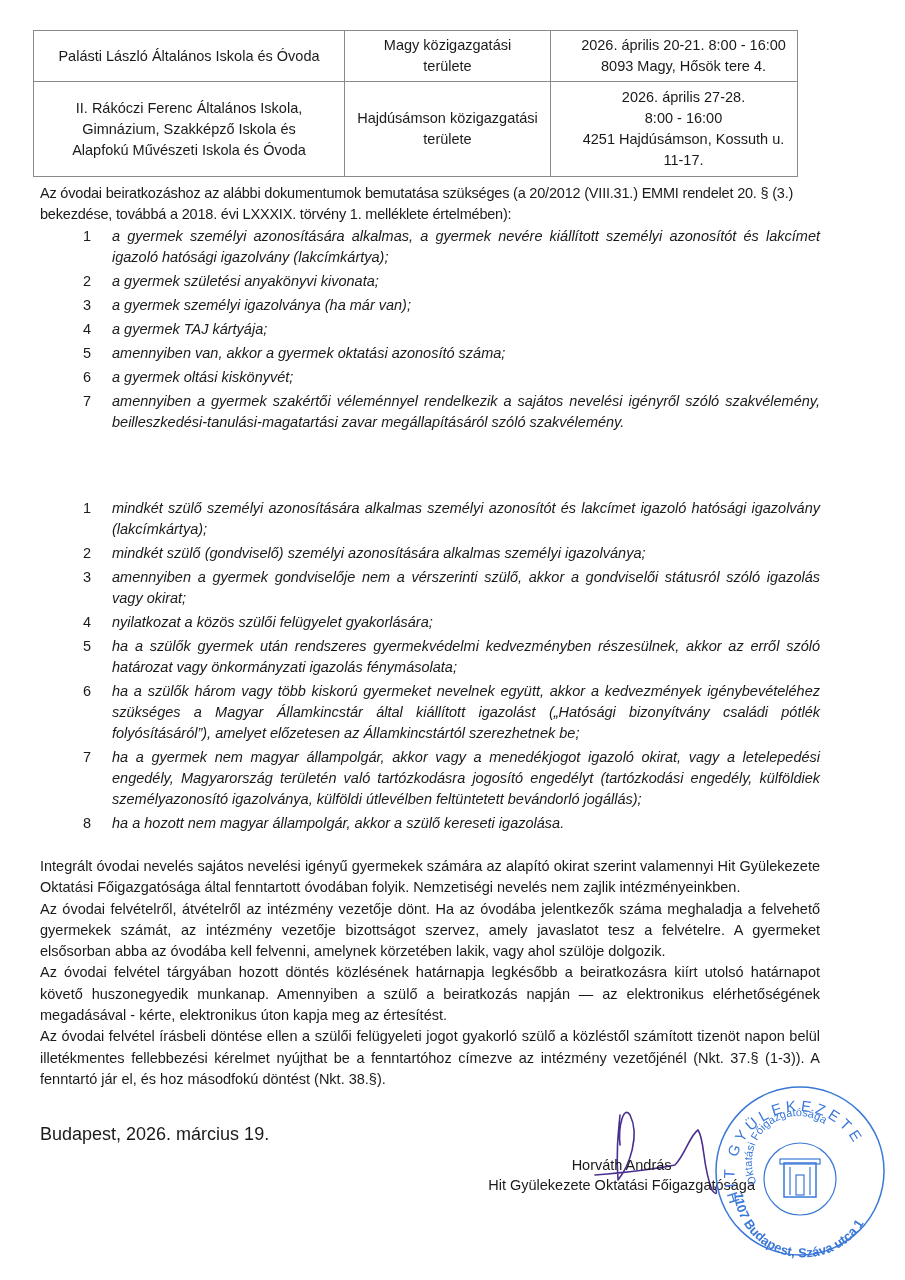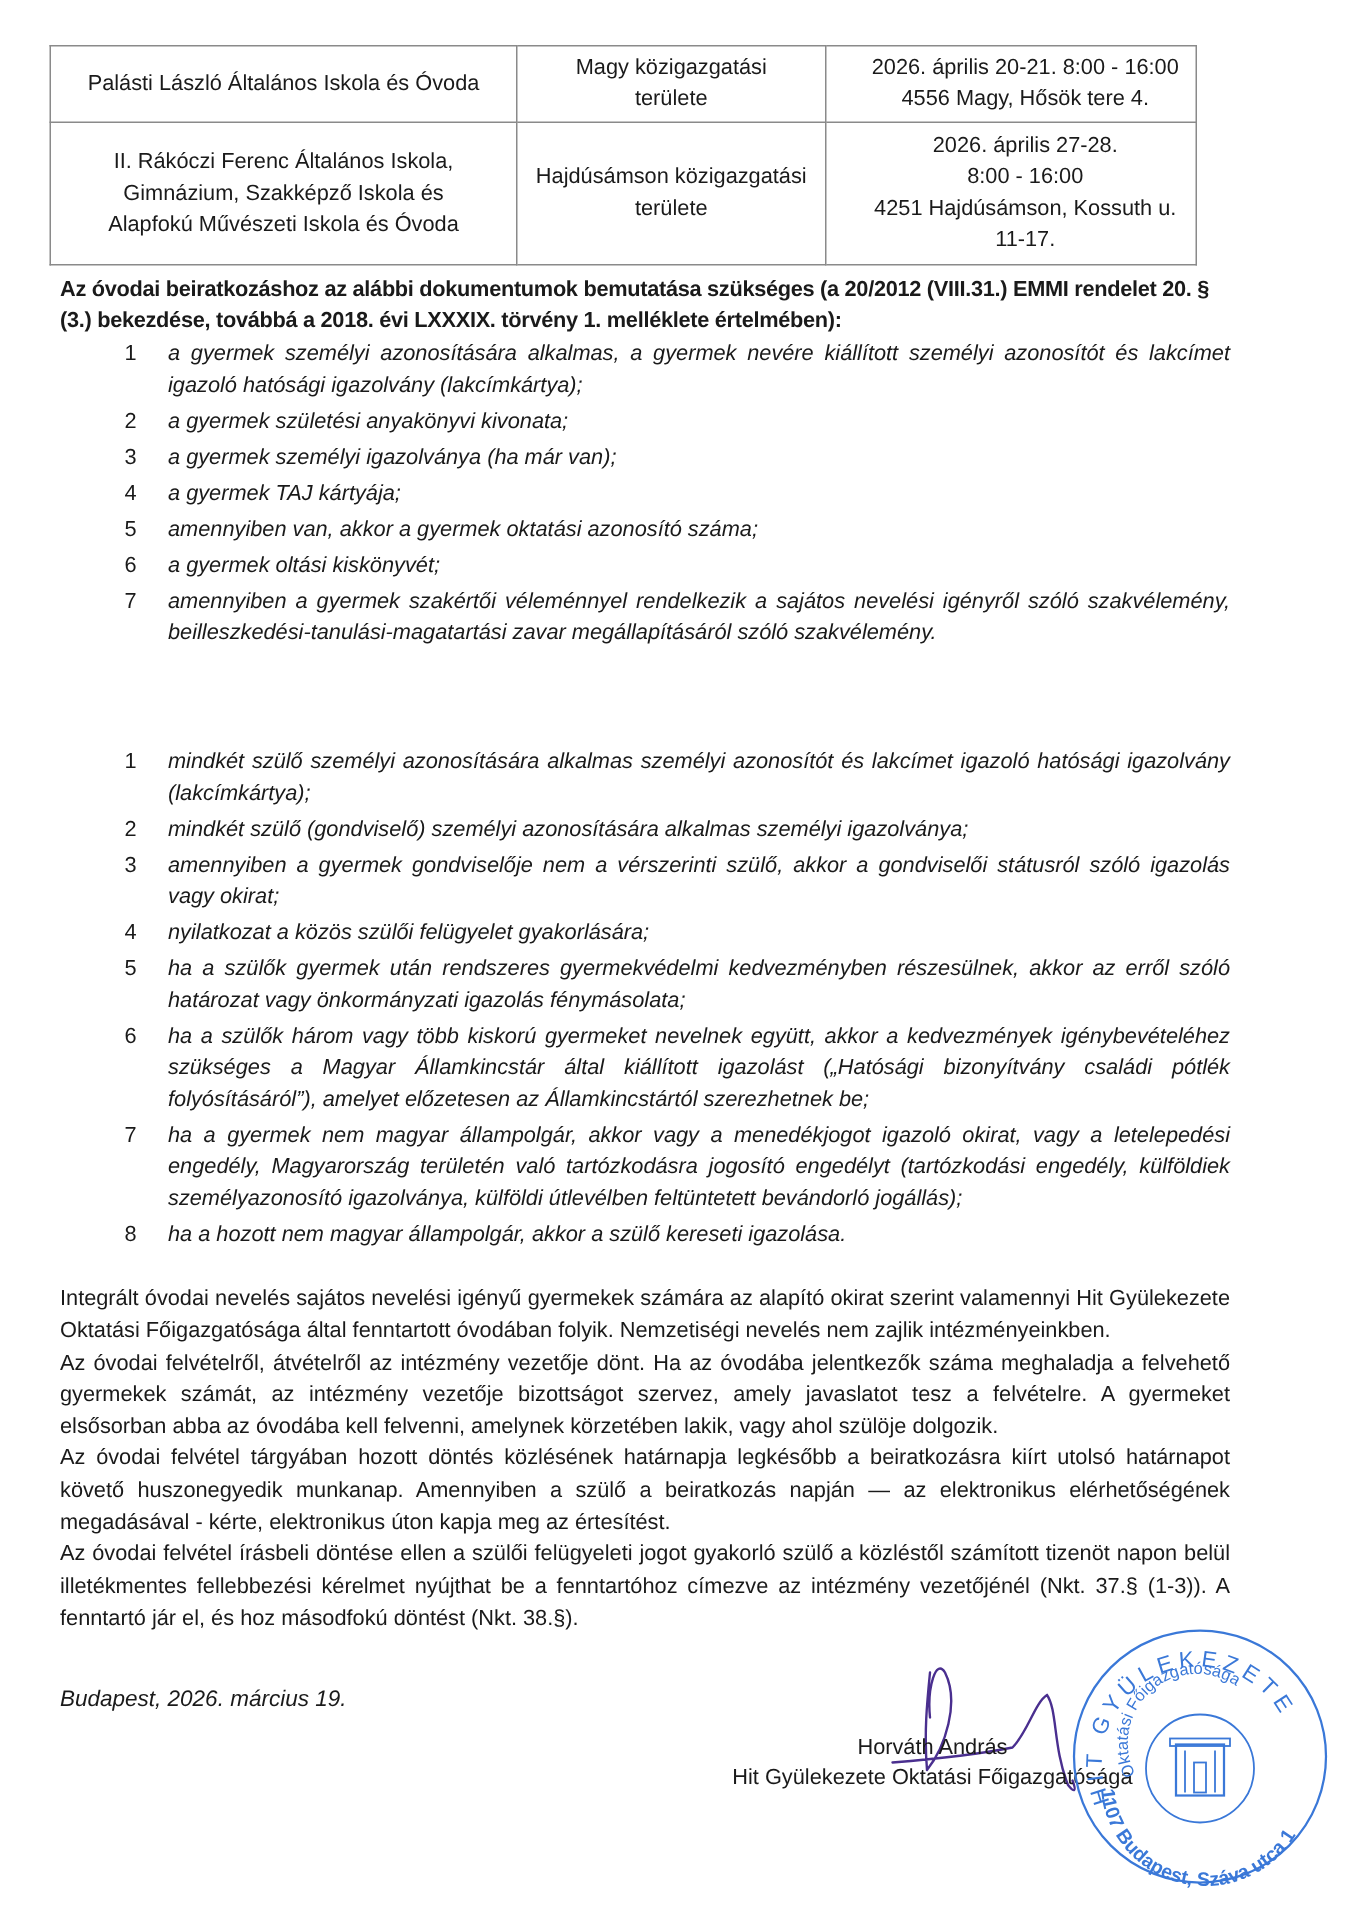--- a/index.html
+++ b/index.html
@@ -9,34 +9,34 @@
 
   table.sched { position:absolute; left:33px; top:30px; width:765px; border-collapse:collapse;
                 font-size:14.5px; line-height:21px; }
   table.sched td { border:1px solid #8a8a8a; vertical-align:middle; padding:0 10px; }
   table.sched td.c1 { width:290px; text-align:center; }
   table.sched td.c2 { width:185px; text-align:center; }
   table.sched td.c3 { text-align:center;padding-left:29px; }
   tr.r1 td { height:50px; }
   tr.r2 td { height:94px; }
 
-  .bold-intro { position:absolute; left:40px; top:183px; width:780px; font-weight:bold;
+  .bold-intro { position:absolute; left:40px; top:183px; width:780px; font-weight:normal;
                 font-size:14.5px; line-height:21px; letter-spacing:-0.2px; }
   ol.docs { position:absolute; margin:0; padding:0; list-style:none; font-size:14.5px; line-height:21px; }
   ol.docs li { display:flex; margin-bottom:3px; }
   ol.docs li .num { width:29px; flex:none; text-align:left; padding-left:3px; }
   ol.docs li .txt { flex:1; text-align:justify;font-style:italic; }
   #list1 { left:80px; top:226px; width:740px; }
   .section2 { position:absolute; left:40px; top:453px; width:780px; font-weight:bold;
               font-size:16px; line-height:24px; }
   #list2 { left:80px; top:498px; width:740px; }
 
   .paras { position:absolute; left:40px; top:856px; width:780px; font-size:14.5px; line-height:21.3px; }
   .paras p { margin:0; text-align:justify; }
-  .date { position:absolute; left:40px; top:1124px; font-size:15px;font-style:italic; }
+  .date { position:absolute; left:40px; top:1124px; font-size:18px; }
   .sig-block { position:absolute; right:150px; top:1155px; text-align:right; font-size:14.5px; line-height:20px; }
   .sig-block div { text-align:center; }
   .sig-block .line3 { text-align:right; }
   .signature { position:absolute; left:590px; top:1095px; width:130px; height:110px; }
   .stamp { position:absolute; left:712px; top:1083px; width:176px; height:176px; }
 </style>
 </head>
 <body>
 
 <div class="page">
@@ -46,21 +46,21 @@
         <tr class="r1">
       <td class="c1">
         <div>Palásti László Általános Iskola és Óvoda</div>
       </td>
       <td class="c2">
         <div>Magy közigazgatási</div>
         <div>területe</div>
       </td>
       <td class="c3">
         <div>2026. április 20-21. 8:00 - 16:00</div>
-        <div>4556 Magy, Hősök tere 4.</div>
+        <div>8093 Magy, Hősök tere 4.</div>
       </td>
     </tr>
     <tr class="r2">
       <td class="c1">
         <div>II. Rákóczi Ferenc Általános Iskola,</div>
         <div>Gimnázium, Szakképző Iskola és</div>
         <div>Alapfokú Művészeti Iskola és Óvoda</div>
       </td>
       <td class="c2">
         <div>Hajdúsámson közigazgatási</div>

